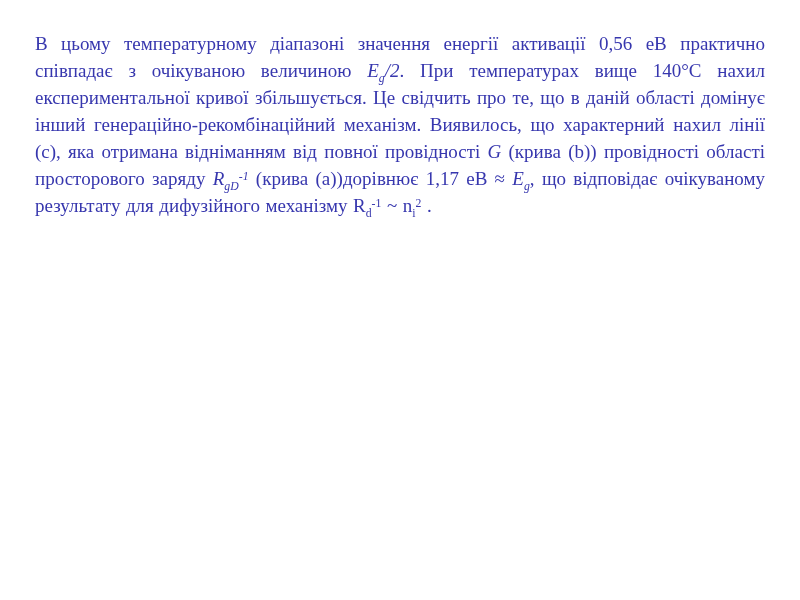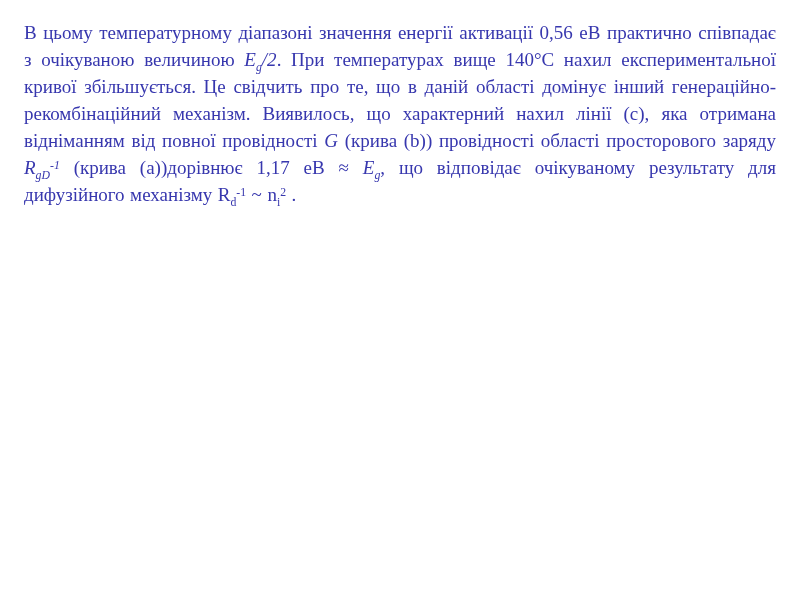--- a/index.html
+++ b/index.html
@@ -14,21 +14,21 @@
   }
   .slide {
     width: 800px;
     height: 600px;
     box-sizing: border-box;
     padding: 19px 24px 0 24px;
     background: #ffffff;
     font-family: "Liberation Serif", "DejaVu Serif", serif;
   }
   .para {
-    margin: 0;
+    margin: 11px;
     font-size: 19px;
     line-height: 27px;
     text-align: justify;
     color: #3737ae;
     word-spacing: 0.04em;
   }
   .i   { font-style: italic; }
   .sub { font-size: 0.62em; position: relative; top: 0.45em;  line-height: 0; }
   .sup { font-size: 0.62em; position: relative; top: -0.45em; line-height: 0; }
 </style>

